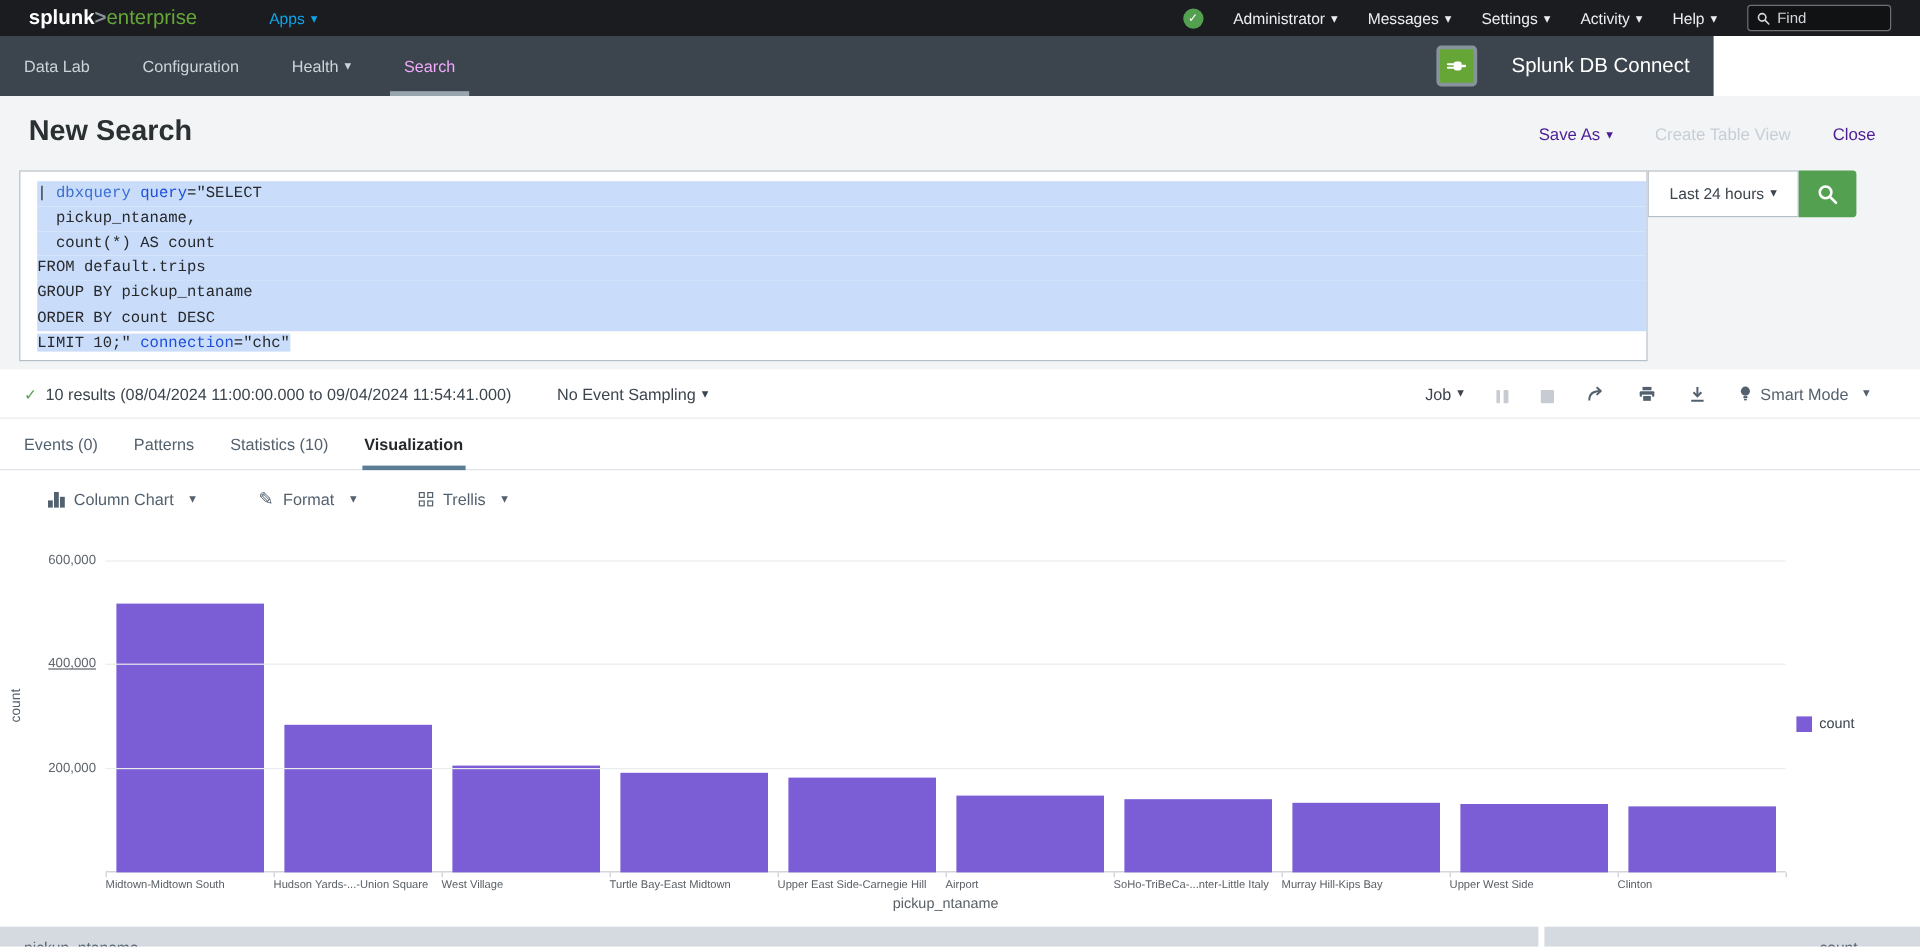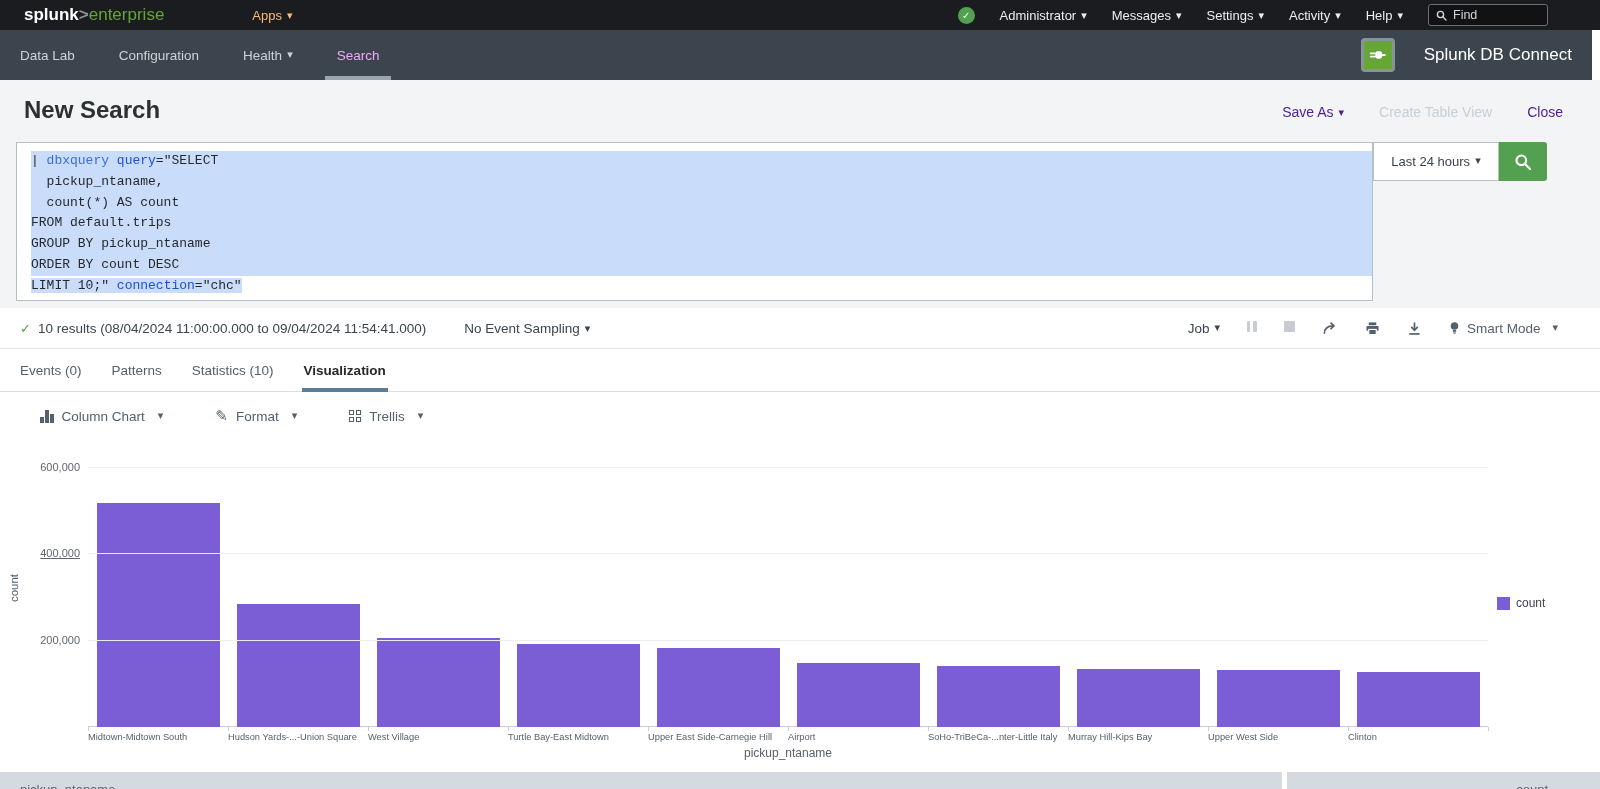--- a/index.html
+++ b/index.html
@@ -6,31 +6,31 @@
   html,body{width:1600px;height:789px}
   body{position:relative;font-family:"Liberation Sans",sans-serif;background:#fff;overflow:hidden;color:#2b3033}
   .caret::after{content:"▾";font-size:11px;margin-left:5px;position:relative;top:-1px}
 
   
   .topbar{position:absolute;left:0;top:0;width:1600px;height:30px;background:#1a1c1f;display:flex;align-items:center;color:#eceef0}
   .logo{margin-left:24px;font-size:17px;white-space:nowrap}
   .logo .l-s{font-weight:bold;color:#fff}
   .logo .l-gt{font-weight:bold;color:#8b959c}
   .logo .l-e{color:#65a637}
-  .apps{margin-left:88px;font-size:13px;color:#fdba74;cursor:pointer}
-  .topbar-right{margin-left:auto;margin-right:52px;display:flex;align-items:center;gap:25px}
+  .apps{margin-left:60px;font-size:13px;color:#0ea5e9;cursor:pointer}
+  .topbar-right{margin-left:auto;margin-right:24px;display:flex;align-items:center;gap:25px}
   .status-circle{width:17px;height:17px;border-radius:50%;background:#53a051;display:flex;align-items:center;justify-content:center;color:#fff;font-size:10px}
   .status-circle::before{content:"✓"}
   .menu{font-size:13px;color:#eceef0;cursor:pointer;white-space:nowrap}
   .findbox{width:120px;height:22px;background:#101214;border:1px solid #6b7075;border-radius:3px;display:flex;align-items:center;padding:0 7px;gap:6px}
   .findbox input{background:transparent;border:none;outline:none;color:#e4e7e9;font-size:12.5px;width:80px;font-family:"Liberation Sans",sans-serif}
   .findbox input::placeholder{color:#d2d6da;opacity:1}
 
   
-  .appbar{position:absolute;left:0;top:30px;width:1592px;height:50px;background:#3c444d;display:flex;align-items:center}
+  .appbar{position:absolute;left:0;top:30px;width:1428px;height:50px;background:#3c444d;display:flex;align-items:center}
   .nav-items{display:flex;align-items:center;height:100%;margin-left:20px}
   .nav-item{height:100%;display:flex;align-items:center;font-size:13.5px;color:#ccd4da;margin-right:44px;position:relative;cursor:pointer;white-space:nowrap}
   .nav-item.active{color:#f0abfc}
   .nav-item.active .underline{position:absolute;left:-12px;right:-12px;bottom:0;height:4px;background:#98a5ae}
   .app-brand{margin-left:auto;margin-right:20px;display:flex;align-items:center;gap:29px}
   .plug-badge{width:34px;height:34px;background:#65a637;border:3px solid #87939c;border-radius:4px;display:flex;align-items:center;justify-content:center}
   .brand-name{color:#fff;font-size:17px;white-space:nowrap}
 
   
   .search-section{position:absolute;left:0;top:80px;width:1600px;height:228px;background:#f2f4f5}
@@ -51,21 +51,21 @@
 
   .time-btn{position:absolute;left:1373px;top:62px;width:126px;height:39px;background:#fff;border:1px solid #b5bfc6;display:flex;align-items:center;justify-content:center;font-size:13px;color:#3c444d;cursor:pointer}
   .search-go{position:absolute;left:1499px;top:62px;width:48px;height:39px;background:#53a051;border:none;border-radius:0 3px 3px 0;display:flex;align-items:center;justify-content:center;cursor:pointer}
 
   
   .results-bar{position:absolute;left:0;top:308px;width:1600px;height:41px;background:#fff;display:flex;align-items:center;border-bottom:1px solid #e2e6e9}
   .rb-left{display:flex;align-items:center;margin-left:20px;font-size:13.5px;color:#3c444d}
   .check-ic{color:#53a051;font-size:13px;margin-right:7px}
   .check-ic::before{content:"✓"}
   .sampling{margin-left:38px;color:#3c444d;cursor:pointer}
-  .rb-right{margin-left:auto;margin-right:42px;display:flex;align-items:flex-start;gap:27px;font-size:13.5px;color:#3c444d}
+  .rb-right{margin-left:auto;margin-right:42px;display:flex;align-items:flex-end;gap:27px;font-size:13.5px;color:#3c444d}
   .jobctl{display:flex;align-items:center;cursor:pointer}
   .ic-pause{display:flex;gap:3px}
   .ic-pause i{width:3.5px;height:11px;background:#c6ccd2;border-radius:1px}
   .ic-stop{width:11px;height:11px;background:#c6ccd2;border-radius:1px}
   .smart{display:flex;align-items:center;gap:7px;color:#53616e;cursor:pointer}
 
   
   .tabs{position:absolute;left:0;top:349px;width:1600px;height:43px;background:#fff;border-bottom:1px solid #d9dee3;display:flex;align-items:center;padding-left:20px}
   .tab{font-size:13.5px;color:#53616e;margin-right:30px;height:100%;display:flex;align-items:center;position:relative;cursor:pointer;white-space:nowrap}
   .tab.active{color:#26282b;font-weight:bold}

